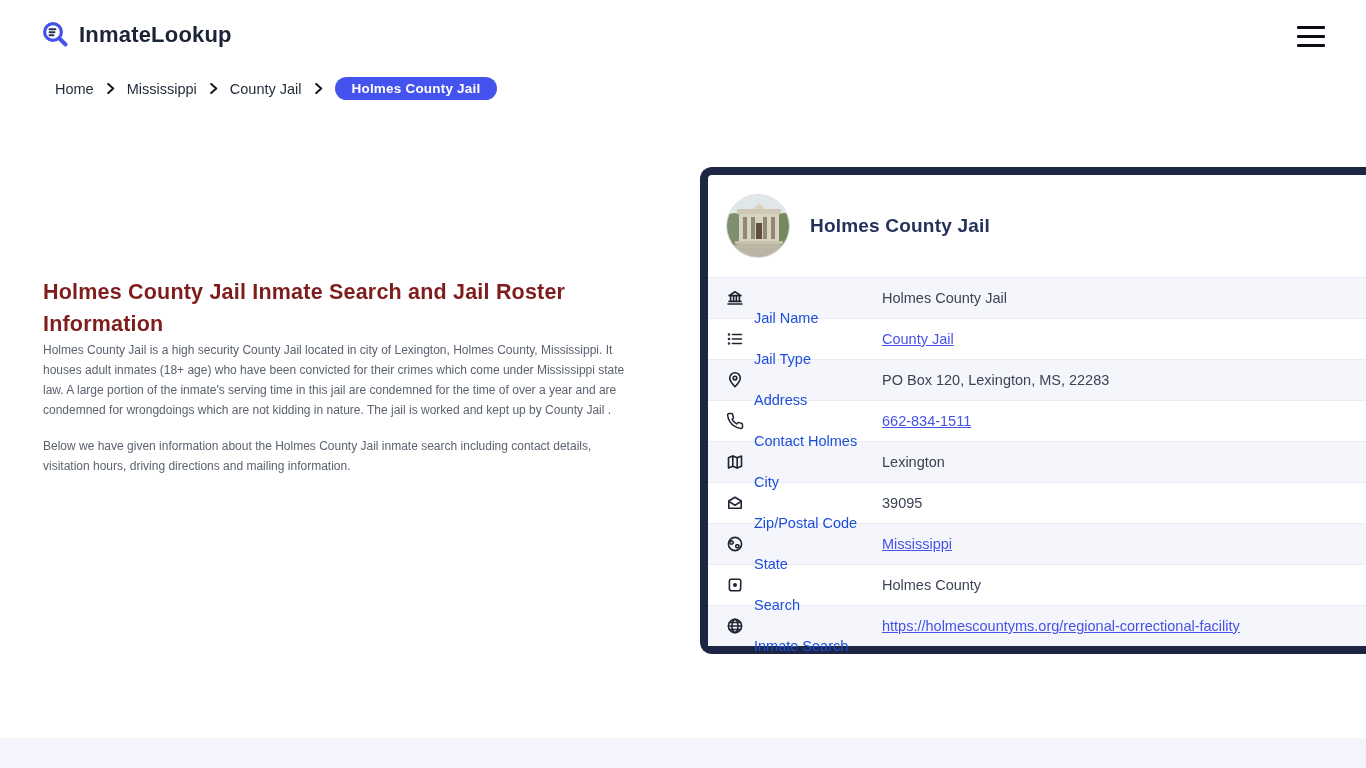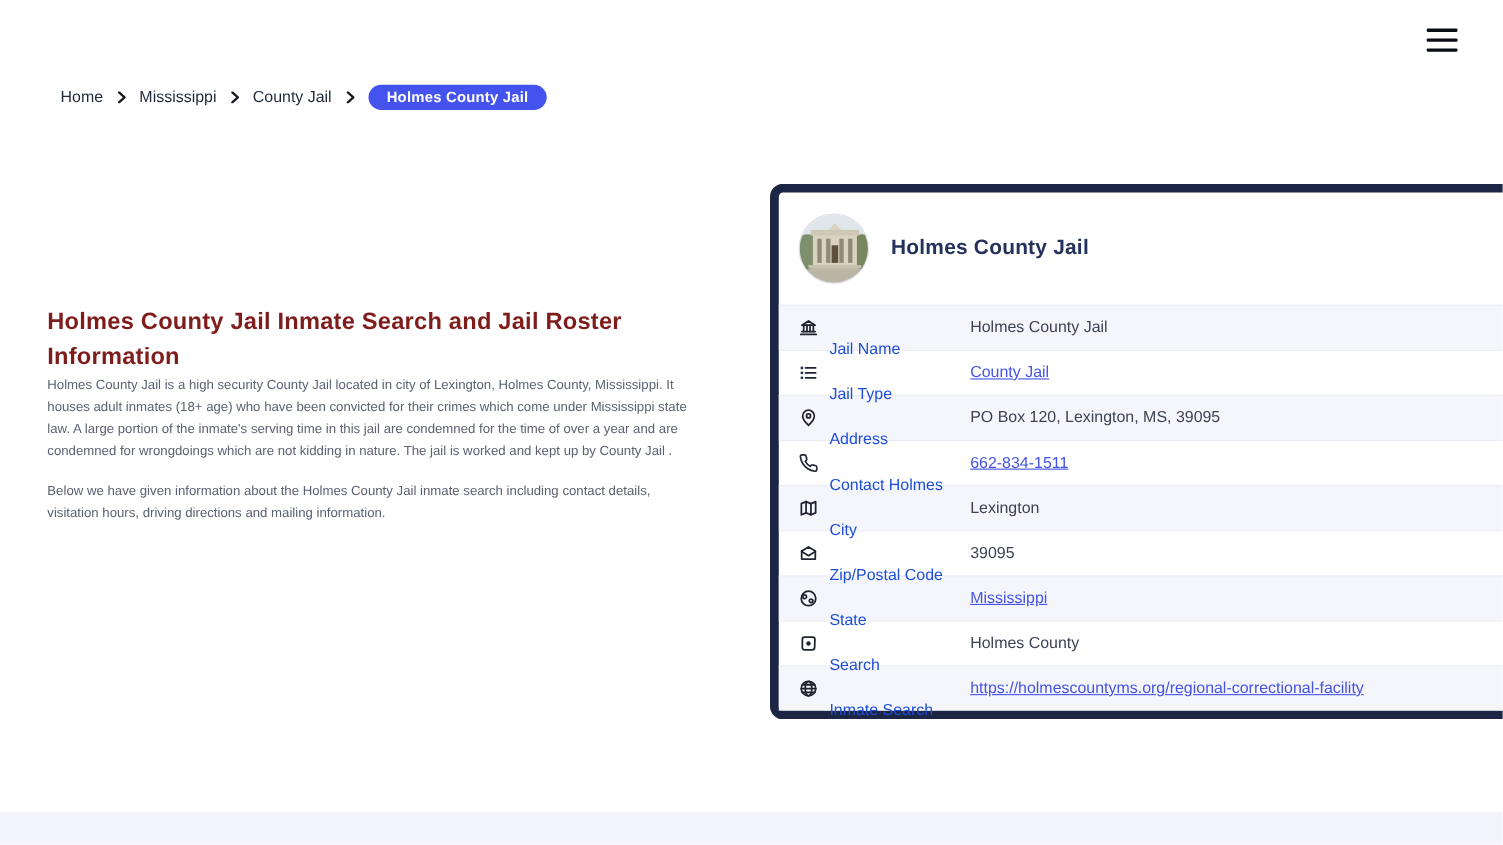--- a/index.html
+++ b/index.html
@@ -92,20 +92,32 @@
     position:absolute; left:0; bottom:0; width:1366px; height:30px; background:#f4f4fd;
   }
 
   svg.stroke-ic { stroke:#1f2430; fill:none; stroke-width:1.6; stroke-linecap:round; stroke-linejoin:round; }
 </style>
 </head>
 <body>
 
 <div class="topbar">
 
+  <div class="logo">
+    <span style="display:flex;">
+      <svg width="30" height="30" viewBox="0 0 30 30">
+        <circle cx="13" cy="12" r="8.4" fill="none" stroke="#4453ee" stroke-width="3.2"></circle>
+        <line x1="19.5" y1="18.5" x2="25.5" y2="24.5" stroke="#4453ee" stroke-width="4" stroke-linecap="round"></line>
+        <line x1="9.5" y1="9.2" x2="15.5" y2="9.2" stroke="#273052" stroke-width="1.9" stroke-linecap="round"></line>
+        <line x1="9.5" y1="12.2" x2="14.5" y2="12.2" stroke="#273052" stroke-width="1.9" stroke-linecap="round"></line>
+        <line x1="9.5" y1="15.2" x2="13.5" y2="15.2" stroke="#273052" stroke-width="1.9" stroke-linecap="round"></line>
+      </svg>
+    </span>
+    <span class="logo-text">InmateLookup</span>
+  </div>
 
 
   <div class="menu-btn">
     <span></span>
       <span></span>
       <span></span>
   </div>
 </div>
 
 <nav class="breadcrumb">
@@ -187,21 +199,21 @@
     </div>
 
     <div class="row">
       <span class="ric">
         <svg class="stroke-ic" width="18" height="18" viewBox="0 0 18 18">
           <path d="M9 15.6 C9 15.6 3.7 10.7 3.7 7.1 A5.3 5.3 0 0 1 14.3 7.1 C14.3 10.7 9 15.6 9 15.6 Z"></path>
           <circle cx="9" cy="7.1" r="1.8"></circle>
         </svg>
       </span>
       <span class="rlabel">Address</span>
-      <span class="rvalue">PO Box 120, Lexington, MS, 39095</span>
+      <span class="rvalue">PO Box 120, Lexington, MS, 22283</span>
     </div>
 
     <div class="row">
       <span class="ric">
         <svg class="stroke-ic" width="18" height="18" viewBox="0 0 24 24" style="width:18px;height:18px;">
           <path d="M22 16.92v3a2 2 0 0 1-2.18 2 19.79 19.79 0 0 1-8.63-3.07 19.5 19.5 0 0 1-6-6 19.79 19.79 0 0 1-3.07-8.67A2 2 0 0 1 4.11 2h3a2 2 0 0 1 2 1.72 12.84 12.84 0 0 0 .7 2.81 2 2 0 0 1-.45 2.11L8.09 9.91a16 16 0 0 0 6 6l1.27-1.27a2 2 0 0 1 2.11-.45 12.84 12.84 0 0 0 2.81.7A2 2 0 0 1 22 16.92z" stroke-width="2"></path>
         </svg>
       </span>
       <span class="rlabel">Contact Holmes</span>
       <a class="rvalue">662-834-1511</a>

